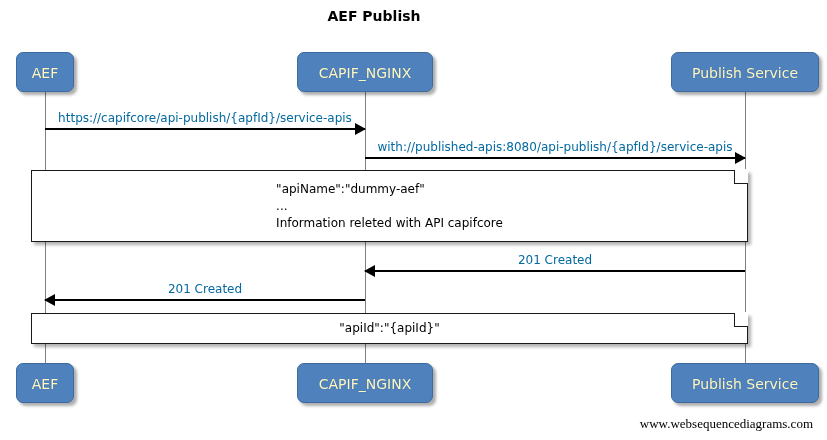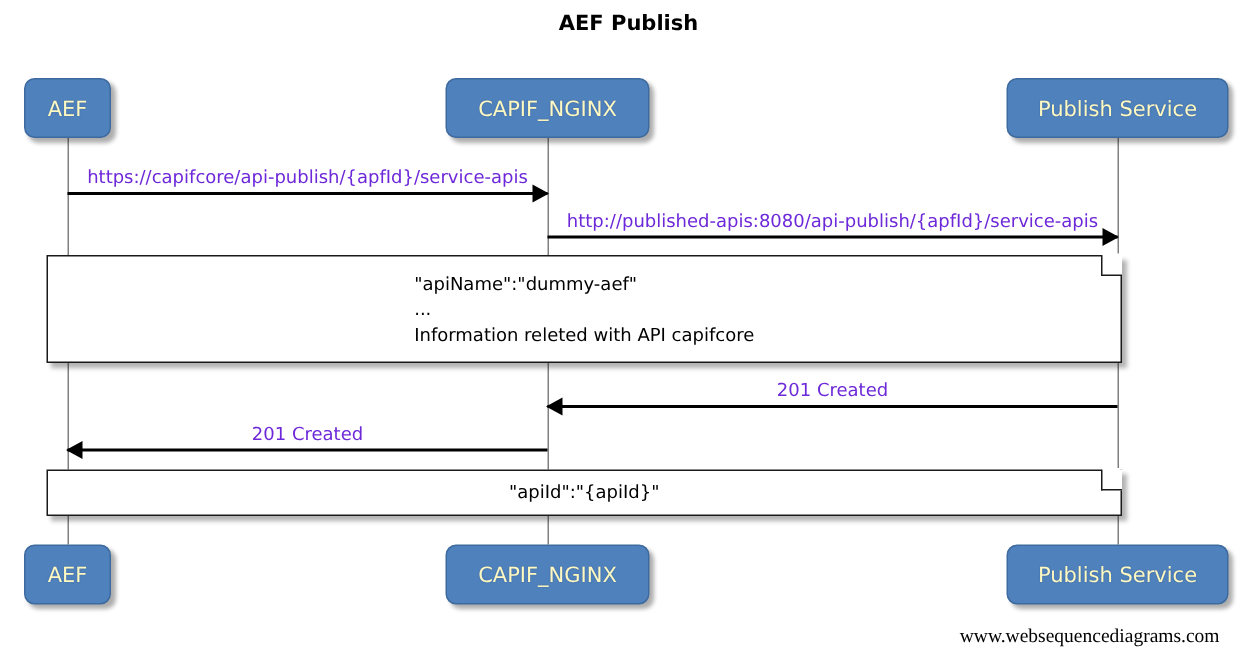--- a/index.html
+++ b/index.html
@@ -27,21 +27,20 @@
   .title {
     position: absolute;
     left: 0;
     top: 8px;
     width: 748px;
     text-align: center;
     font-size: 14px;
     font-weight: bold;
     letter-spacing: 0px;
     color: #000000;
-    padding-left: 45px;
   }
 
   
   .participant {
     position: absolute;
     box-sizing: border-box;
     background: #4f81bd;
     border: 1px solid #3d6a9f;
     border-radius: 7px;
     color: #fef9c3;
@@ -91,21 +90,21 @@
     border-right: 11px solid #000000;
   }
   .msg .label {
     position: absolute;
     bottom: 3px;
     left: 0;
     width: 100%;
     text-align: center;
     font-size: 12px;
     line-height: 14px;
-    color: #6d28d9;
+    color: #0369a1;
     white-space: nowrap;
   }
 
   
   .note {
     position: absolute;
     box-sizing: border-box;
     background: #ffffff;
     border: 1.5px solid #1a1a1a;
     box-shadow: 3px 3px 3px rgba(0,0,0,0.30);
@@ -195,21 +194,21 @@
 
   <div class="msg right" style="left:45px; top:128px; width:320px;">
     <div class="line"></div>
     <div class="head"></div>
     <div class="label">https://capifcore/api-publish/{apfId}/service-apis</div>
   </div>
 
   <div class="msg right" style="left:365px; top:157px; width:380px;">
     <div class="line"></div>
     <div class="head"></div>
-    <div class="label">http://published-apis:8080/api-publish/{apfId}/service-apis</div>
+    <div class="label">with://published-apis:8080/api-publish/{apfId}/service-apis</div>
   </div>
 
   <div class="note" style="left:31px; top:170px; width:717px; height:72px;">
     <div class="fold"></div>
     <div class="note-inner">
       <div class="note-text">
         <div>"apiName":"dummy-aef"</div>
         <div>...</div>
         <div>Information releted with API capifcore</div>
       </div>

